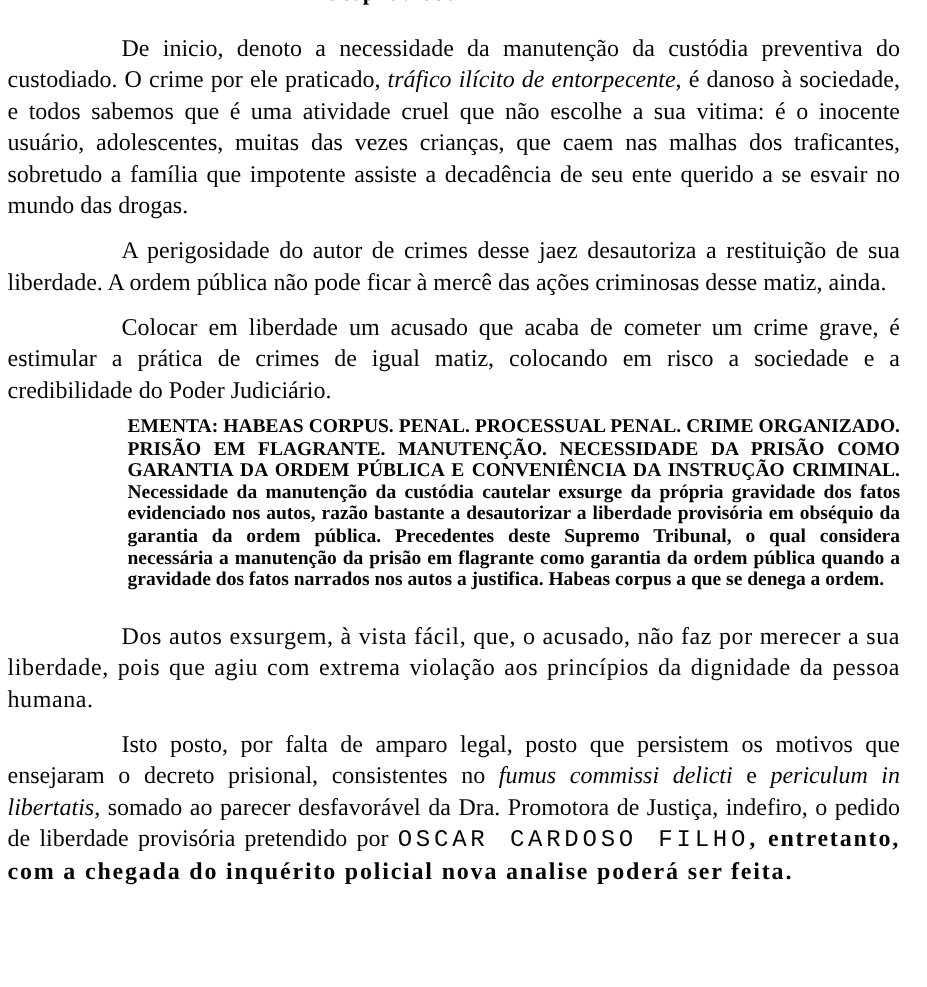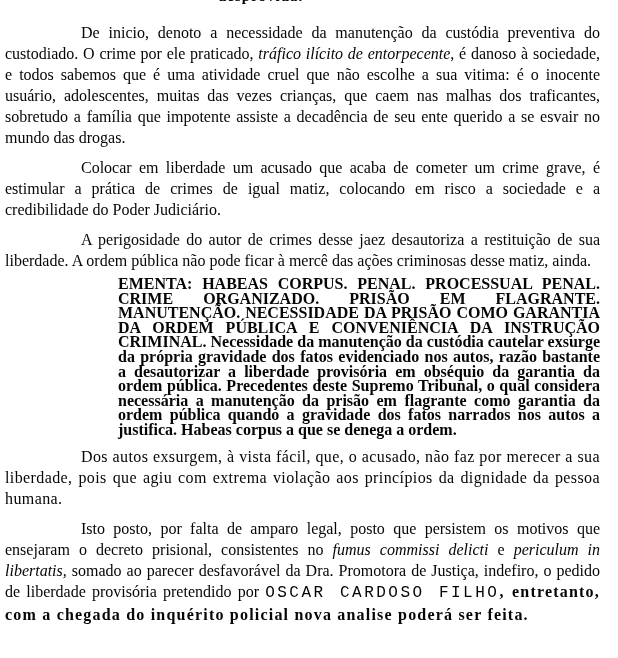--- a/index.html
+++ b/index.html
@@ -37,45 +37,45 @@
   p.body {
     margin: 0 6px 0 5px;
     font-size: 16px;
     line-height: 21px;
     text-align: justify;
     text-indent: 76px;
   }
   p.body + p.body { margin-top: 9px; }
   p.body.expanded { letter-spacing: 0.4px; }
   .ementa {
-    margin: 6px 6px 0 118px;
-    font-size: 16px;
+    margin: 6px 6px 0 85px;
+    font-size: 13px;
     line-height: 14.6px;
     font-weight: bold;
     text-align: justify;
   }
-  .ementa + p.body { margin-top: 8px; }
+  .ementa + p.body { margin-top: 20px; }
   .seg-italic { font-style: italic; }
   .seg-spaced-caps { letter-spacing: 2.5px; font-family: Liberation Mono, monospace; }
   .seg-bold-spaced { font-weight: bold; letter-spacing: 1.2px; }
 </style>
 </head>
 <body>
 
 <div class="page">
 
   <div class="top-sliver">
     <span>desprovida.</span>
   </div>
 
   <p class="body"><span>De inicio, denoto a necessidade da manutenção da custódia preventiva do custodiado. O crime por ele praticado, </span><span class="seg-italic">tráfico ilícito de entorpecente</span><span>, é danoso à sociedade, e todos sabemos que é uma atividade cruel que não escolhe a sua vitima: é o inocente usuário, adolescentes, muitas das vezes crianças, que caem nas malhas dos traficantes, sobretudo a família que impotente assiste a decadência de seu ente querido a se esvair no mundo das drogas.</span></p>
 
+  <p class="body"><span>A perigosidade do autor de crimes desse jaez desautoriza a restituição de sua liberdade. A ordem pública não pode ficar à mercê das ações criminosas desse matiz, ainda.</span></p>
+
   <p class="body"><span>Colocar em liberdade um acusado que acaba de cometer um crime grave, é estimular a prática de crimes de igual matiz, colocando em risco a sociedade e a credibilidade do Poder Judiciário.</span></p>
-
-  <p class="body"><span>A perigosidade do autor de crimes desse jaez desautoriza a restituição de sua liberdade. A ordem pública não pode ficar à mercê das ações criminosas desse matiz, ainda.</span></p>
 
   <div class="ementa"><span>EMENTA: HABEAS CORPUS. PENAL. PROCESSUAL PENAL. CRIME ORGANIZADO. PRISÃO EM FLAGRANTE. MANUTENÇÃO. NECESSIDADE DA PRISÃO COMO GARANTIA DA ORDEM PÚBLICA E CONVENIÊNCIA DA INSTRUÇÃO CRIMINAL. Necessidade da manutenção da custódia cautelar exsurge da própria gravidade dos fatos evidenciado nos autos, razão bastante a desautorizar a liberdade provisória em obséquio da garantia da ordem pública. Precedentes deste Supremo Tribunal, o qual considera necessária a manutenção da prisão em flagrante como garantia da ordem pública quando a gravidade dos fatos narrados nos autos a justifica. Habeas corpus a que se denega a ordem.</span></div>
 
   <p class="body expanded"><span>Dos autos exsurgem, à vista fácil, que,  o acusado, não faz por merecer a sua liberdade, pois que agiu com extrema violação aos princípios da dignidade da pessoa humana.</span></p>
 
   <p class="body"><span>Isto posto, por falta de amparo legal, posto que persistem os motivos que ensejaram o decreto prisional, consistentes no </span><span class="seg-italic">fumus commissi delicti</span><span> e </span><span class="seg-italic">periculum in libertatis,</span><span> somado ao parecer desfavorável da Dra. Promotora de Justiça, indefiro, o pedido de liberdade provisória pretendido por </span><span class="seg-spaced-caps">OSCAR CARDOSO FILHO</span><span class="seg-bold-spaced">, entretanto, com a chegada do inquérito policial nova  analise poderá ser feita.</span></p>
 
 </div>
 
 </body></html>

